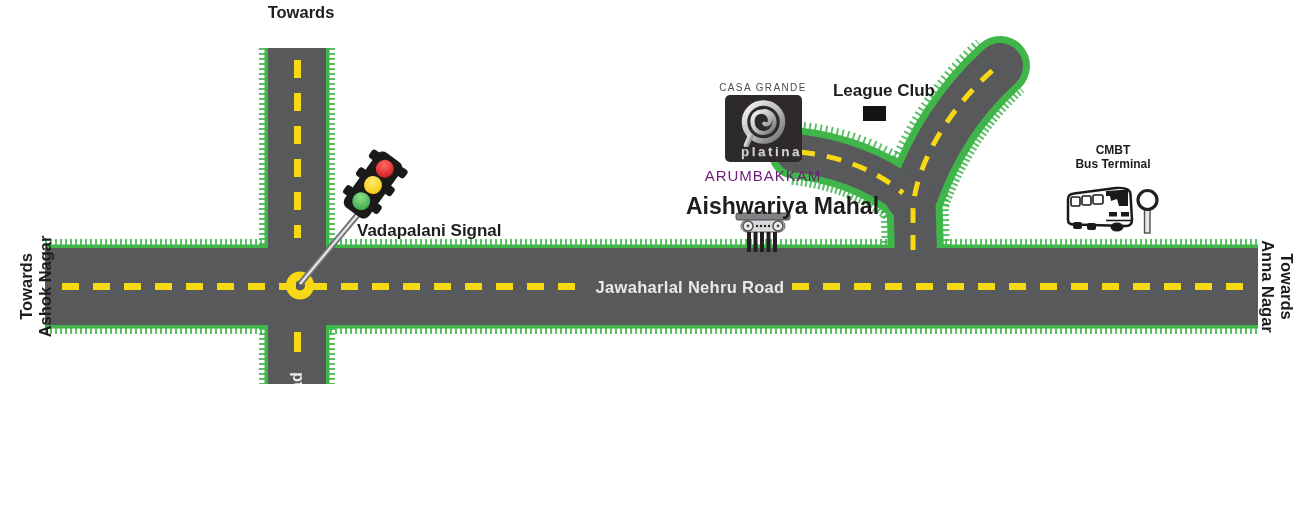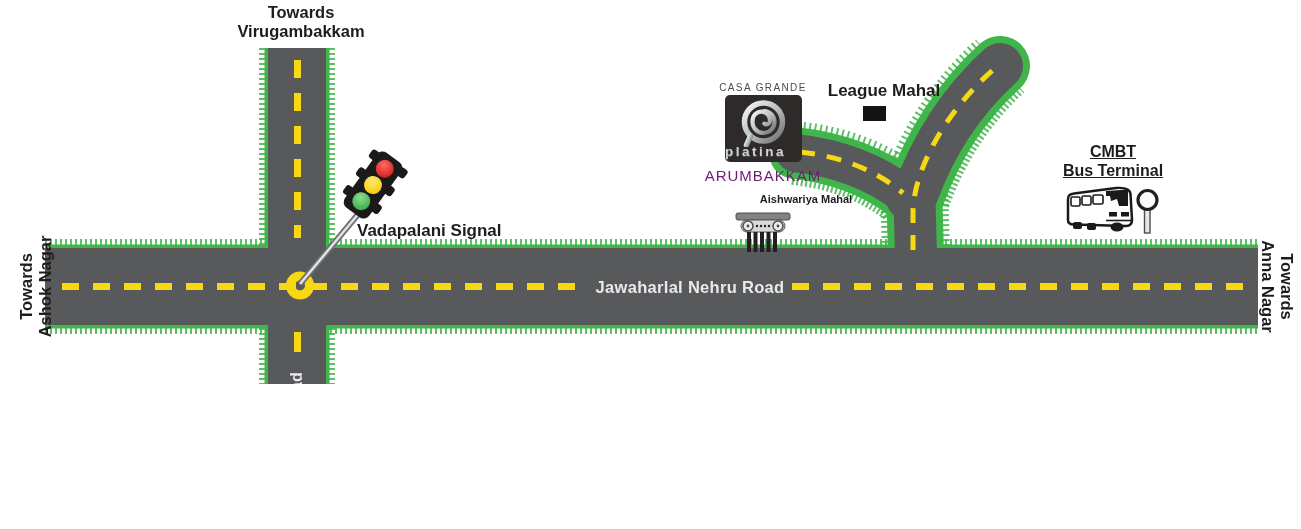--- a/index.html
+++ b/index.html
@@ -11,31 +11,31 @@
   .lbl{position:absolute;z-index:3;color:#1f1c1c;font-weight:bold;line-height:1.18;white-space:nowrap;}
   .center{text-align:center;}
   .rot-ccw{transform:rotate(-90deg);}
   .rot-cw{transform:rotate(90deg);}
   .dir{font-size:16.5px;}
   .road-name{color:#e8e9ea;font-size:16.5px;letter-spacing:.3px;}
   .landmark{font-size:17px;}
   
   .logo-box{
     position:absolute;left:725px;top:95px;width:77px;height:67px;z-index:3;
-    background:#2d2a29;border-radius:5px;text-align:left;
+    background:#2d2a29;border-radius:5px;text-align:right;
   }
   .logo-brand{position:absolute;left:703px;top:82px;width:120px;z-index:3;
     font-size:10px;font-weight:400;letter-spacing:1.4px;color:#4d4d4d;text-align:center;}
   .logo-word{
     position:absolute;left:0;right:0;bottom:3px;
     font-size:13.5px;font-weight:bold;letter-spacing:2.5px;color:#cfd1d2;
     text-shadow:0 1px 1px #5a5a5a;
   }
   .arumbakkam{font-size:15px;font-weight:500;letter-spacing:1px;color:#701a75;}
-  .cmbt{font-size:16px;text-decoration:underline;}
+  .cmbt{font-size:12px;}
 </style>
 </head>
 <body>
 
 <div id="stage">
 
   <svg id="map-svg" width="1301" height="529" viewBox="0 0 1301 529">
     <defs>
       <linearGradient id="silver" x1="0" y1="0" x2="1" y2="1">
         <stop offset="0" stop-color="#f7f7f7"></stop>
@@ -153,21 +153,20 @@
       <ellipse cx="1117" cy="227" rx="6.5" ry="4.5" fill="#1c1a19"></ellipse>
     </g>
     <g>
       <rect x="1144.5" y="208" width="5.5" height="25" fill="#e8e8e8" stroke="#4d4d4d" stroke-width="1.4"></rect>
       <circle cx="1147.5" cy="200" r="9.5" fill="#ffffff" stroke="#231f20" stroke-width="3.2"></circle>
     </g>
   </svg>
 
   <div class="lbl dir center" style="left:211px;top:3px;width:180px;">
     <div>Towards</div>
-    <div>Virugambakkam</div>
   </div>
 
   <div class="lbl dir center rot-ccw" style="left:-39px;top:267px;width:150px;">
     <div>Towards</div>
     <div>Ashok Nagar</div>
   </div>
 
   <div class="lbl dir center rot-cw" style="left:1202px;top:267px;width:150px;">
     <div>Towards</div>
     <div>Anna Nagar</div>
@@ -187,22 +186,22 @@
         <circle r="19" fill="none" stroke="url(#silver)" stroke-width="5.5"></circle>
         <path d="M 0.5,-11 A 11,11 0 1 1 -10.8,-2 A 6.8,6.8 0 1 1 6.4,-1.4 A 3.4,3.4 0 0 1 0.9,1.6" fill="none" stroke="url(#silver)" stroke-width="4.2" stroke-linecap="round"></path>
         <path d="M -13,14 L -17,23" stroke="url(#silver)" stroke-width="5.5" stroke-linecap="round" fill="none"></path>
       </g>
     </svg>
     <span class="logo-word">platina</span>
   </div>
 
   <div class="lbl arumbakkam center" style="left:688px;top:167px;width:150px;">ARUMBAKKAM</div>
 
-  <div class="lbl landmark center" style="left:814px;top:81px;width:140px;">League Mahal</div>
-
-  <div class="lbl landmark center" style="left:721px;top:193px;width:170px;font-size:11px;">Aishwariya Mahal</div>
+  <div class="lbl landmark center" style="left:814px;top:81px;width:140px;">League Club</div>
+
+  <div class="lbl landmark center" style="left:686px;top:193px;width:170px;font-size:23px;">Aishwariya Mahal</div>
 
   <div class="lbl cmbt center" style="left:1043px;top:143px;width:140px;">
     <div>CMBT</div>
     <div>Bus Terminal</div>
   </div>
 
 </div>
 
 </body></html>

